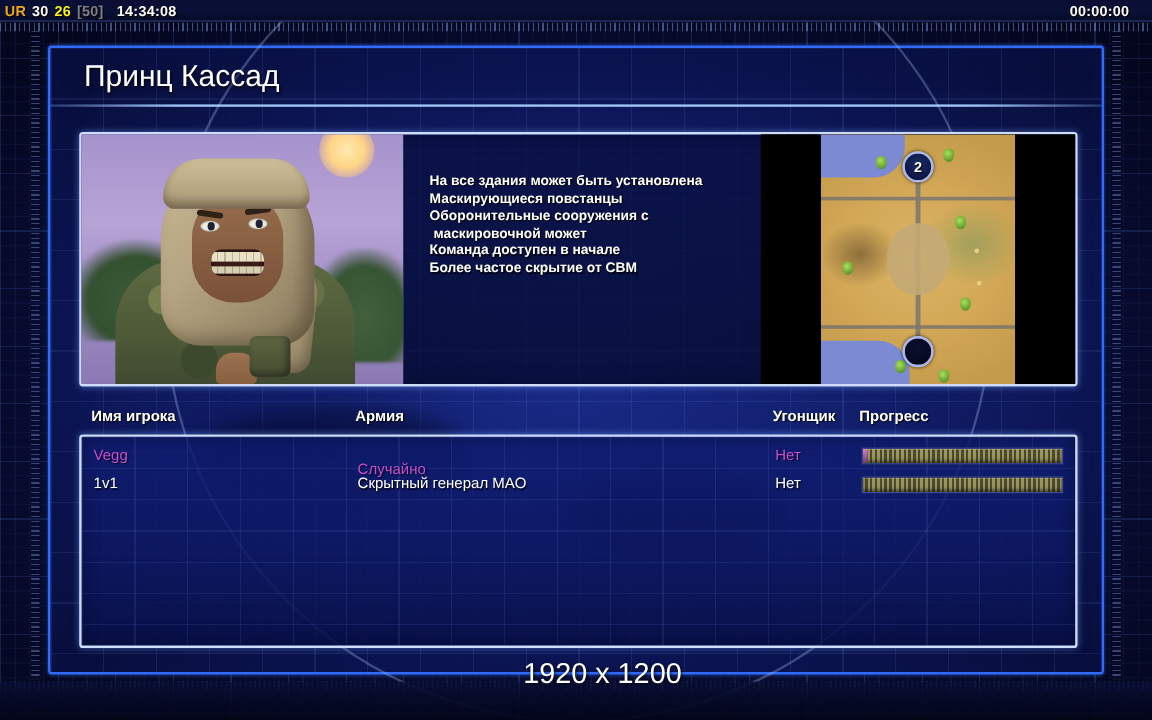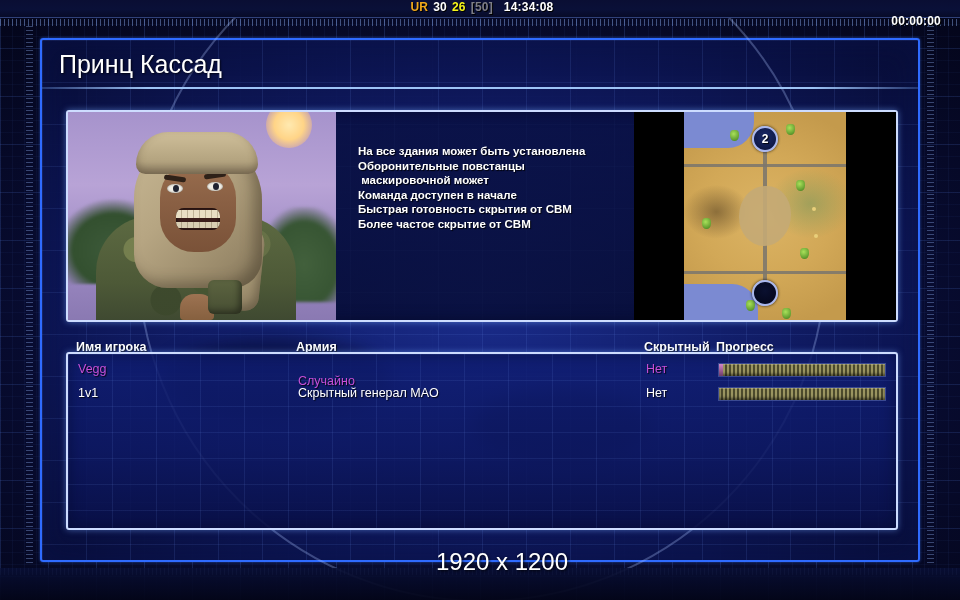--- a/index.html
+++ b/index.html
@@ -35,21 +35,20 @@
   }
 
   
   #topbar{
     position:absolute; left:0; top:0; width:960px; height:18px;
     background:linear-gradient(to bottom,#0a0e33 0%,#0a1038 55%,#070b28 100%);
     border-bottom:1px solid rgba(120,160,255,.35);
     display:flex; align-items:center; z-index:40;
     font-size:12px; font-weight:bold;
     letter-spacing:.2px;
-    flex-direction:column;
   }
   #topbar .tb-left{ display:flex; align-items:center; gap:5px; padding-left:4px; }
   .tb-ur   { color:#f0a81c; text-shadow:1px 1px 0 #000; }
   .tb-fps  { color:#ffffff; text-shadow:1px 1px 0 #000; }
   .tb-fps2 { color:#f5f51a; text-shadow:1px 1px 0 #000; }
   .tb-max  { color:#7e7e86; text-shadow:1px 1px 0 #000; }
   .tb-clock{ color:#ffffff; text-shadow:1px 1px 0 #000; margin-left:6px;}
   .tb-right{ margin-left:auto; padding-right:19px; color:#fff; text-shadow:1px 1px 0 #000;}
   
   .ruler-h{
@@ -91,21 +90,21 @@
     position:absolute; border-radius:50%;
     background:rgba(4,8,40,.55); filter:blur(9px); pointer-events:none;
   }
 
   
   #titlebar{
     position:absolute; left:0; top:0; width:100%; height:48px;
     display:flex; align-items:center;
   }
   #page-title{
-    color:#ffffff; font-size:25px; padding-left:17px;
+    color:#ffffff; font-size:25px; padding-left:28px;
     text-shadow:1px 1px 2px rgba(0,0,0,.75);
     font-weight:normal;
   }
   .title-sep{
     position:absolute; left:0; top:47px; width:100%; height:2px;
     background:linear-gradient(to right, rgba(120,170,255,.25), rgba(165,205,255,.95) 12%, rgba(165,205,255,.95) 88%, rgba(120,170,255,.25));
   }
 
   
   #content-panel{
@@ -281,21 +280,21 @@
     color:#ffffff; font-size:12.5px; font-weight:bold;
     text-shadow:1px 1px 1px rgba(0,0,0,.85);
   }
   #table-head .c{ position:absolute; top:0; }
   .col-name { left:10px; }
   .col-army { left:230px; }
   .col-team { left:578px; }
   .col-prog { left:650px; }
 
   #list-panel{
-    position:absolute; left:24px; top:312px; width:832px; height:178px;
+    position:absolute; left:24px; top:322px; width:832px; height:178px;
     border:2px solid #cddcff;
     border-radius:3px;
     background:linear-gradient(to bottom, rgba(16,30,116,.82) 0%, rgba(13,24,98,.85) 55%, rgba(9,16,72,.88) 100%);
     box-shadow:0 0 6px rgba(120,170,255,.5), inset 0 0 16px rgba(5,10,45,.6);
     overflow:hidden;
   }
   #list-panel .lp-grid{
     position:absolute; inset:0;
     background-image:
       repeating-linear-gradient(to right, rgba(120,160,250,.11) 0 1px, transparent 1px 44px),
@@ -399,24 +398,24 @@
           <div class="p-teeth"></div>
           <div class="p-teeth2"></div>
         </div>
         <div class="p-cap"></div>
         <div class="p-hand"></div>
         <div class="p-canteen"></div>
       </div>
 
       <div id="desc">
         <div class="line">На все здания может быть установлена</div>
-        <div class="line">Оборонительные повстанцы</div>
+        <div class="line">Маскирующиеся повстанцы</div>
+        <div class="line">Оборонительные сооружения с</div>
         <div class="line"> маскировочной может</div>
         <div class="line">Команда доступен в начале</div>
-        <div class="line">Быстрая готовность скрытия от СВМ</div>
         <div class="line">Более частое скрытие от СВМ</div>
       </div>
 
       <div id="map-preview">
         <div class="map-terrain"></div>
         <div class="map-water tl"></div>
         <div class="map-water bl"></div>
         <div class="map-road h1"></div>
         <div class="map-road h2"></div>
         <div class="map-road v"></div>
@@ -433,21 +432,21 @@
         <div class="map-start s1">2</div>
         <div class="map-start s2"></div>
         <div class="map-letterbox l"></div>
         <div class="map-letterbox r"></div>
       </div>
     </div>
 
     <div id="table-head">
       <div class="c col-name">Имя игрока</div>
       <div class="c col-army">Армия</div>
-      <div class="c col-team">Скрытный</div>
+      <div class="c col-team">Угонщик</div>
       <div class="c col-prog">Прогресс</div>
     </div>
 
     <div id="list-panel">
       <div class="lp-grid"></div>
 
       <div class="row r0">
         <div class="cell col-name" style="color:#c64fd6;">Vegg</div>
         <div class="cell col-army" style="color:#c64fd6;margin-top:12px;">Случайно</div>
         <div class="cell col-team" style="color:#c64fd6;">Нет</div>

